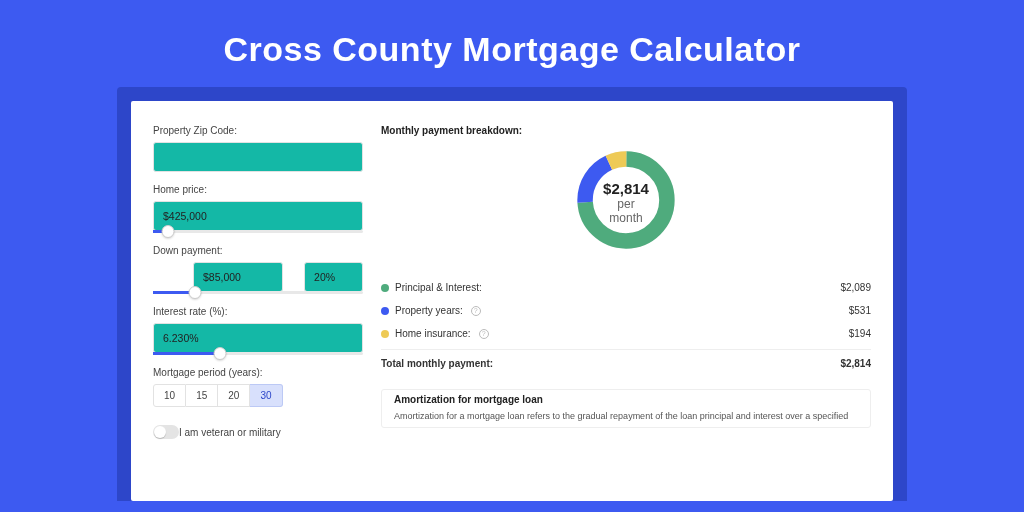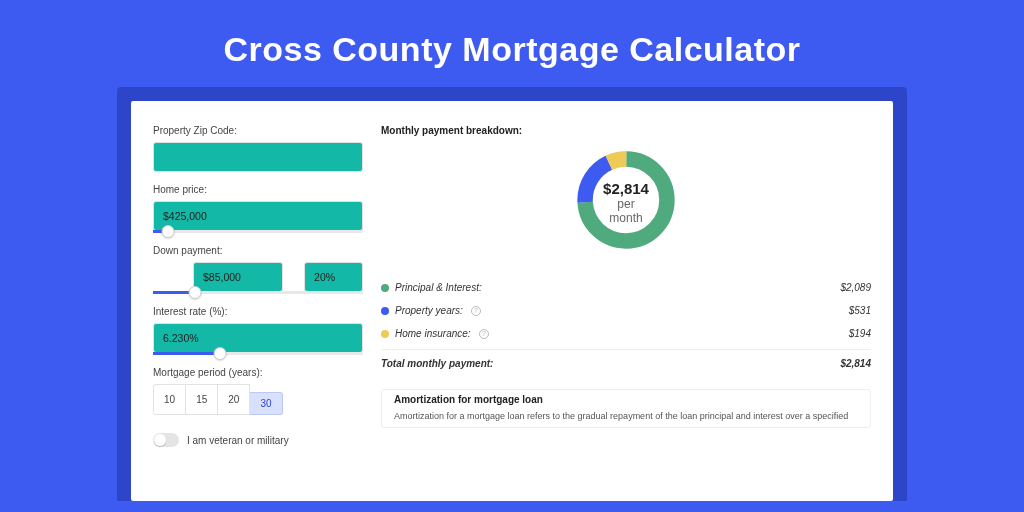--- a/index.html
+++ b/index.html
@@ -86,25 +86,24 @@
     color: #444;
     background: #fff;
     border: 1px solid #e2e2e2;
     cursor: pointer;
   }
   .period-btn + .period-btn { border-left: none; }
   .period-btn.selected {
     background: #d8e0fc;
     color: #2d46c9;
     border-color: #bcc9f5;
-    margin-top: 8px;
   }
   .period-btn:first-child { border-radius: 3px 0 0 3px; }
   .period-btn:last-child { border-radius: 0 3px 3px 0; }
-  .toggle-row { display: flex; align-items: center; gap: 8px; margin-top: 18px; }
+  .toggle-row { display: flex; align-items: center; margin-top: 18px; }
   .toggle { width: 26px; height: 14px; background: #e4e4e4; border-radius: 8px; position: relative; }
   .toggle-knob { width: 12px; height: 12px; background:#fff; border-radius:50%; position:absolute; top:1px; left:1px; box-shadow:0 1px 1px rgba(0,0,0,0.2);}
   .toggle-label { font-size: 10px; color:#444; }
   .section-title {
     font-size: 10px;
     font-weight: 700;
     color: #222;
     margin-bottom: 10px;
   }
   .donut-wrap { text-align: center; margin: 6px 0 18px 0; }
@@ -115,21 +114,20 @@
     text-align: center;
   }
   .donut-center .amt { font-size: 15px; font-weight: 700; color:#222;}
   .donut-center .sub { font-size: 12px; color:#666; }
   .donut-holder { position: relative; display:inline-block; }
   .legend-row {
     display:flex; align-items:flex-start; justify-content:space-between;
     padding: 6px 0;
     font-size: 10px;
     color:#333;
-    font-style:italic;
   }
   .legend-left { display:flex; align-items:center; gap:6px;}
   .dot { width:8px; height:8px; border-radius:50%; display:inline-block;}
   .legend-row.total { border-top:1px solid #eee; font-weight:700; margin-top:4px; padding-top:8px;}
   .info-icon {
     display:inline-flex; width:10px;height:10px;border:1px solid #bbb;border-radius:50%;
     font-size:7px;color:#bbb; align-items:center; justify-content:center; margin-left:2px;
   }
   .amort-card {
     border:1px solid #eee;

